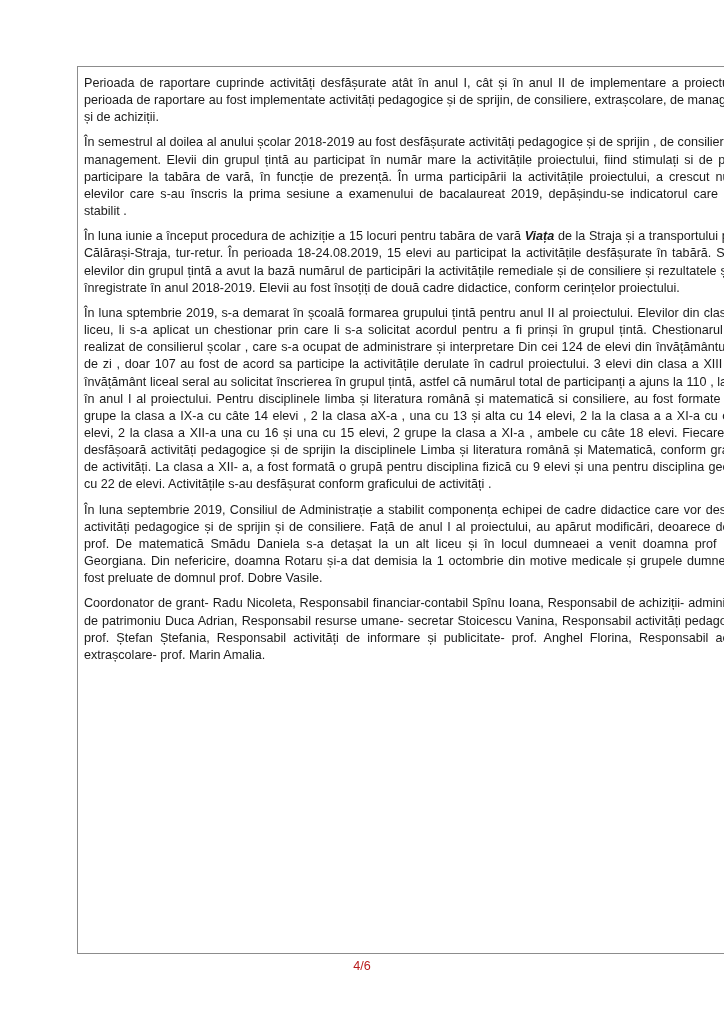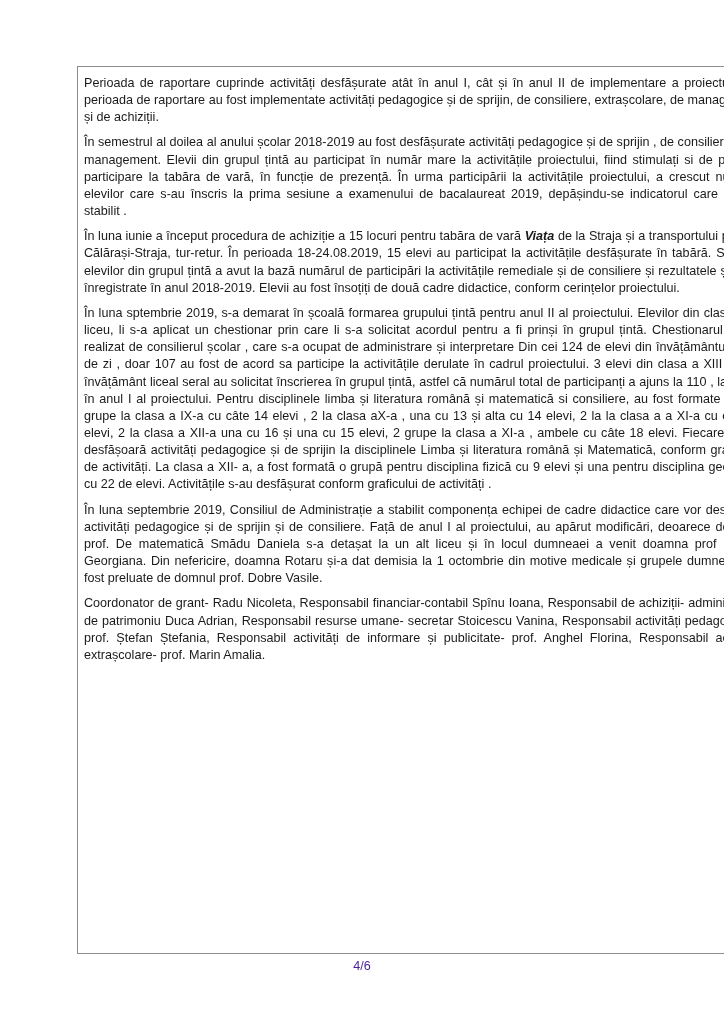--- a/index.html
+++ b/index.html
@@ -10,21 +10,21 @@
     border: 1px solid #8c8c8c; box-sizing: border-box;
     padding: 8px 6px 0 6px; overflow: hidden;
   }
   .para {
     margin: 0 0 8px 0; font-size: 12.6px; line-height: 17.15px;
     text-align: justify; letter-spacing: 0px;
   }
   .para em { font-style: italic; font-weight: bold; }
   .page-num {
     position: absolute; left: 0; width: 724px; top: 959px; text-align: center;
-    font-size: 12.6px; color: #4c1d95;
+    font-size: 12.6px; color: #b91c1c;
   }
 </style>
 </head>
 <body>
 
 <div class="frame">
   <p class="para">Perioada de raportare cuprinde activități desfășurate atât în anul I, cât și în anul II de implementare a proiectului. În perioada de raportare au fost implementate activități pedagogice și de sprijin, de consiliere, extrașcolare, de management și de achiziții.</p>
   <p class="para">În semestrul al doilea  al anului școlar 2018-2019 au fost desfășurate activități pedagogice și de sprijin , de consiliere și de management. Elevii din grupul țintă au participat în număr mare la activitățile proiectului, fiind stimulați si de posibila participare la tabăra de vară, în funcție de prezență. În urma participării la activitățile proiectului, a crescut numărul elevilor care s-au înscris la prima sesiune a examenului de bacalaureat 2019, depășindu-se indicatorul care fusese stabilit .</p>
   <p class="para"><span>În luna iunie a început procedura de achiziție a 15 locuri pentru tabăra de vară </span><em>Viața</em><span> de la Straja și a transportului pe ruta Călărași-Straja, tur-retur. În perioada 18-24.08.2019, 15 elevi au participat la activitățile desfășurate în tabără. Selecția elevilor din grupul țintă a avut la bază numărul de participări la activitățile remediale și de consiliere și rezultatele școlare înregistrate în anul 2018-2019. Elevii au fost însoțiți de două cadre didactice, conform cerințelor proiectului.</span></p>
   <p class="para">În luna sptembrie 2019, s-a demarat în școală formarea grupului țintă pentru anul II al proiectului. Elevilor din clasele de liceu, li s-a aplicat un chestionar prin care li s-a solicitat acordul pentru a fi prinși în grupul țintă. Chestionarul a fost realizat de consilierul școlar , care s-a ocupat de administrare și interpretare Din cei 124 de elevi din învățământul liceal  de zi , doar 107 au fost de acord sa participe la activitățile derulate în cadrul proiectului. 3 elevi din clasa a XIII –a A , învățământ liceal seral au solicitat înscrierea în grupul țintă, astfel că numărul total de participanți a ajuns la 110 , la fel ca în anul I al proiectului. Pentru disciplinele limba și literatura română și matematică si consiliere,  au fost formate cate 2 grupe la clasa a IX-a cu câte 14 elevi , 2 la clasa aX-a , una cu 13 și alta cu 14 elevi, 2 la la clasa a a XI-a cu cîte 12 elevi, 2 la clasa a XII-a  una cu 16 și una cu 15 elevi, 2 grupe la clasa a XI-a , ambele cu câte 18 elevi. Fiecare grupă desfășoară activități pedagogice și de sprijin la disciplinele Limba și literatura română și Matematică, conform graficului de activități. La clasa a XII- a, a fost formată o grupă pentru disciplina fizică cu 9 elevi și una pentru disciplina geografie cu 22 de elevi.  Activitățile s-au desfășurat conform graficului de activități .</p>

